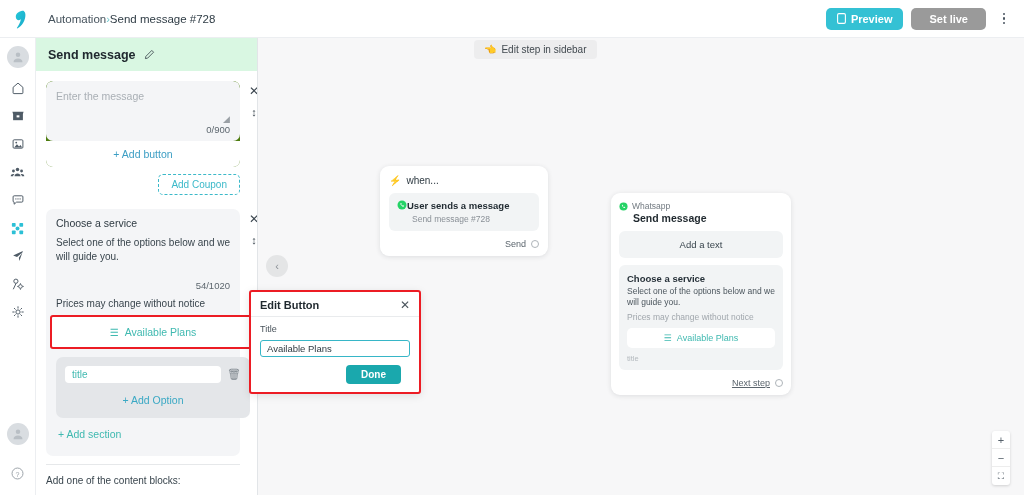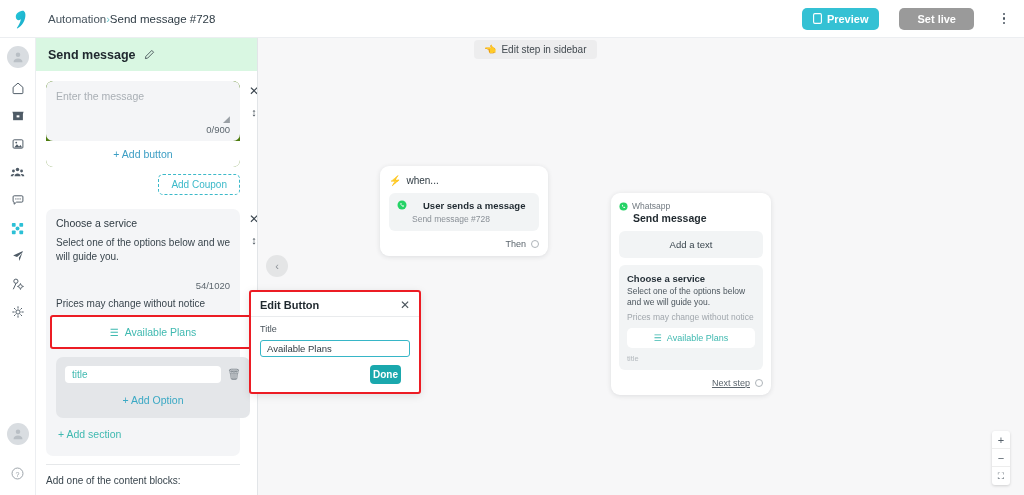--- a/index.html
+++ b/index.html
@@ -22,21 +22,21 @@
   }
   .logo-mark { width: 22px; height: 22px; }
   .breadcrumb {
     display: flex; align-items: center; 
     margin-left: 10px; font-size: 11.5px; color: #3b4a54;
   }
   .breadcrumb .crumb { color: #46535d; }
   .breadcrumb .crumb.current { color: #2f3c45; }
   .breadcrumb .sep { color: #6fc8cf; font-size: 11px; }
   .topbar-actions {
-    margin-left: auto; display: flex; align-items: center; gap: 20px;
+    margin-left: auto; display: flex; align-items: center; gap: 8px;
     padding-right: 10px;
   }
   .btn-preview {
     background: #34c1d4; color: #ffffff; border: none; border-radius: 5px;
     height: 22px; padding: 0 11px; font-size: 11px; font-weight: bold;
     display: flex; align-items: center; gap: 5px; cursor: pointer;
     font-family: "Liberation Sans", sans-serif;
   }
   .btn-setlive {
     background: #9a9a9a; color: #ffffff; border: none; border-radius: 5px;
@@ -155,26 +155,26 @@
     display: flex; align-items: center; justify-content: center; font-size: 11px; cursor: pointer;
   }
 
   .node {
     position: absolute; background: #ffffff; border-radius: 9px;
     box-shadow: 0 1px 5px rgba(30,40,50,.12);
   }
   .node-trigger { left: 122px; top: 128px; width: 168px; padding: 9px 9px 7px 9px; }
   .trig-head { font-size: 10px; color: #2e3a42; display: flex; align-items: center; gap: 5px; margin-bottom: 7px; }
   .trig-body { background: #f2f4f5; border-radius: 6px; padding: 7px 8px; }
-  .trig-title { font-size: 9.5px; font-weight: bold; color: #222c33; display: flex; align-items: flex-start; gap: 16px; }
+  .trig-title { font-size: 9.5px; font-weight: bold; color: #222c33; display: flex; align-items: flex-start; gap: 0; }
   .trig-sub { font-size: 8.5px; color: #8a9097; margin-top: 3px; margin-left: 15px; }
   .then-row { display: flex; align-items: center; justify-content: flex-end; gap: 5px; margin-top: 8px; font-size: 9px; color: #5b656d; }
   .port { width: 8px; height: 8px; border-radius: 50%; border: 1.3px solid #aeb4b9; background: #ffffff; display: inline-block; }
 
-  .node-send { left: 353px; top: 155px; width: 160px; padding: 8px 8px 7px 8px; }
+  .node-send { left: 353px; top: 155px; width: 180px; padding: 8px 8px 7px 8px; }
   .send-chan { font-size: 8.5px; color: #737b82; display: flex; align-items: center; gap: 4px; }
   .send-title { font-size: 10.5px; font-weight: bold; color: #1f282e; margin: 1px 0 7px 14px; }
   .send-slot {
     background: #f2f4f5; border-radius: 6px; text-align: center;
     padding: 8px 0; font-size: 9.5px; color: #39454d; margin-bottom: 7px;
   }
   .send-block { background: #f2f4f5; border-radius: 6px; padding: 8px 8px 7px 8px; }
   .sb-title { font-size: 9.5px; font-weight: bold; color: #273139; }
   .sb-text { font-size: 8.5px; color: #4b555d; line-height: 1.35; margin-top: 2px; }
   .sb-note { font-size: 8.5px; color: #a1a7ad; margin-top: 3px; }
@@ -201,21 +201,21 @@
   .modal-body { padding: 7px 9px 0 9px; }
   .modal-label { font-size: 9px; color: #49535b; margin-bottom: 4px; }
   .modal-input {
     width: 100%; height: 17px; border: 1px solid #37b6c7; border-radius: 3px;
     font-size: 9.5px; padding: 0 6px; color: #2e3a42; outline: none;
     font-family: "Liberation Sans", sans-serif;
   }
   .modal-foot { display: flex; justify-content: flex-end; padding: 8px 9px 0 9px; }
   .btn-done {
     background: #1aa8ad; color: #ffffff; border: none; border-radius: 4px;
-    font-size: 10px; font-weight: bold; padding: 4px 3px; cursor: pointer;
+    font-size: 10px; font-weight: bold; padding: 4px 15px; cursor: pointer;
     font-family: "Liberation Sans", sans-serif;
   }
 
   
   .zoomctl {
     position: absolute; right: 14px; bottom: 10px; width: 18px;
     background: #ffffff; border-radius: 3px; box-shadow: 0 1px 3px rgba(0,0,0,.16);
     z-index: 50;
   }
   .zoomctl div {
@@ -445,21 +445,21 @@
         <div class="trig-title">
           <svg width="10" height="10" viewBox="0 0 20 20">
             <circle cx="10" cy="10" r="9" fill="#25d366"></circle>
             <path d="M7 6.5c.3-.6.6-.6.9-.6.3 0 .6.1.8.6l.5 1.2c.1.3 0 .5-.2.7l-.4.4c-.1.1-.2.3 0 .6.3.6 1.2 1.5 1.9 1.8.3.1.5.1.6 0l.5-.5c.2-.2.4-.2.6-.1l1.2.6c.4.2.5.4.5.7 0 .3-.2.8-.6 1.1-.4.3-1 .5-1.7.3-1.6-.4-3.4-2.1-4.2-3.6-.5-.9-.6-1.8-.4-2.3z" fill="#fff"></path>
           </svg>
           <span>User sends a message</span>
         </div>
         <div class="trig-sub">Send message #728</div>
       </div>
       <div class="then-row">
-        <span>Then</span>
+        <span>Send</span>
         <span class="port"></span>
       </div>
     </div>
 
     <div class="node node-send">
       <div class="send-chan">
         <svg width="9" height="9" viewBox="0 0 20 20">
           <circle cx="10" cy="10" r="9" fill="#25d366"></circle>
           <path d="M7 6.5c.3-.6.6-.6.9-.6.3 0 .6.1.8.6l.5 1.2c.1.3 0 .5-.2.7l-.4.4c-.1.1-.2.3 0 .6.3.6 1.2 1.5 1.9 1.8.3.1.5.1.6 0l.5-.5c.2-.2.4-.2.6-.1l1.2.6c.4.2.5.4.5.7 0 .3-.2.8-.6 1.1-.4.3-1 .5-1.7.3-1.6-.4-3.4-2.1-4.2-3.6-.5-.9-.6-1.8-.4-2.3z" fill="#fff"></path>
         </svg>

